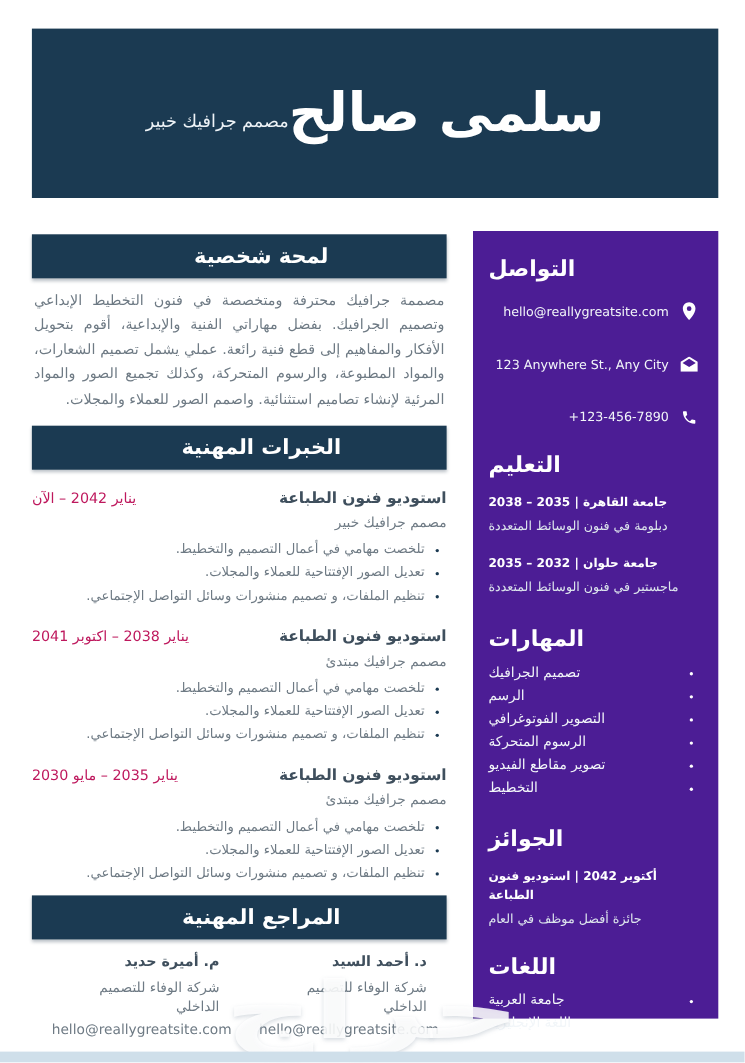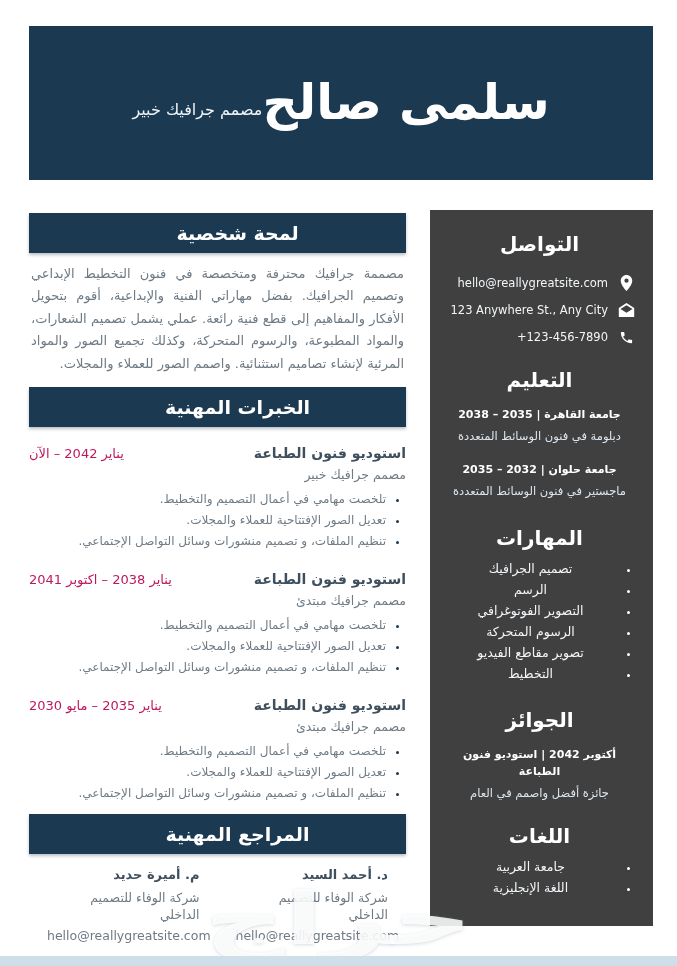--- a/index.html
+++ b/index.html
@@ -50,32 +50,32 @@
 
   .refs-row { display:flex; margin-top:12px; direction:rtl; }
   .ref { width:50%; padding:0 18px; text-align:right; }
   .ref .ref-name { font-size:13px; font-weight:bold; color:#3f4f5d; line-height:17px; }
   .ref .ref-company { font-size:12.5px; color:#6e7a84; margin-top:6px; line-height:17px; }
   .ref .ref-email { font-size:12.5px; color:#6e7a84; margin-top:4px; line-height:17px; direction:ltr; unicode-bidi:embed; }
 
   
   .sidebar {
     position:absolute; left:430px; top:210px; width:223px; height:716px;
-    background:#404040; color:#ffffff;
-    direction:rtl; text-align:center;
+    background:#4c1d95; color:#ffffff;
+    direction:rtl; text-align:left;
     padding:22px 18px 0 14px;
   }
   .side-heading { font-size:20px; font-weight:bold; line-height:24px; }
   .side-heading.edu   { margin-top:22px; }
   .side-heading.skill { margin-top:26px; }
   .side-heading.award { margin-top:24px; }
   .side-heading.lang  { margin-top:22px; }
 
   .contact-list { margin-top:18px; }
-  .contact-row { display:flex; align-items:center; gap:10px; margin-top:9px; }
+  .contact-row { display:flex; align-items:center; gap:10px; margin-top:30px; }
   .contact-row:first-child { margin-top:0; }
   .contact-row .cicon { width:17px; height:18px; flex:0 0 17px; display:flex; align-items:center; justify-content:center; }
   .contact-row .cicon svg { display:block; }
   .contact-val { font-size:11.5px; color:#f2f6f9; }
   .ltr { direction:ltr; unicode-bidi:embed; }
 
   .side-item { margin-top:14px; }
   .side-item + .side-item { margin-top:16px; }
   .side-line1 { font-size:11px; font-weight:bold; line-height:17px; color:#ffffff; }
   .side-line2 { font-size:11.5px; line-height:17px; color:#dde6ed; margin-top:5px; }
@@ -223,21 +223,21 @@
       <li>الرسم</li>
       <li>التصوير الفوتوغرافي</li>
       <li>الرسوم المتحركة</li>
       <li>تصوير مقاطع الفيديو</li>
       <li>التخطيط</li>
     </ul>
 
     <div class="side-heading award">الجوائز</div>
     <div class="side-item">
       <div class="side-line1">أكتوبر 2042 |  استوديو فنون الطباعة</div>
-      <div class="side-line2">جائزة أفضل واصمم في العام</div>
+      <div class="side-line2">جائزة أفضل موظف في العام</div>
     </div>
 
     <div class="side-heading lang">اللغات</div>
     <ul class="side-list">
       <li>جامعة العربية</li>
       <li>اللغة الإنجليزية</li>
     </ul>
   </aside>
 
   <div class="watermark">حراج</div>

